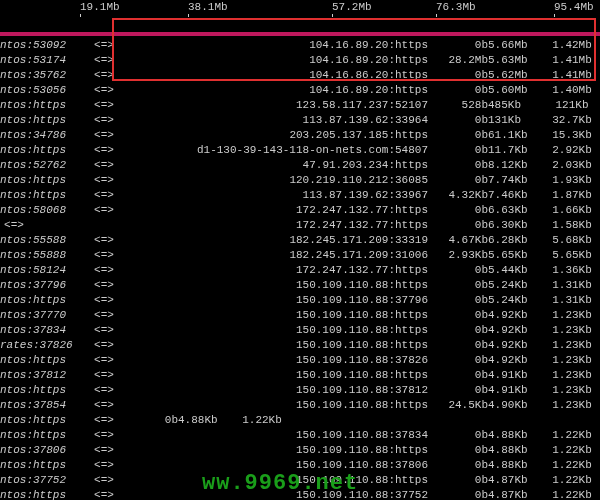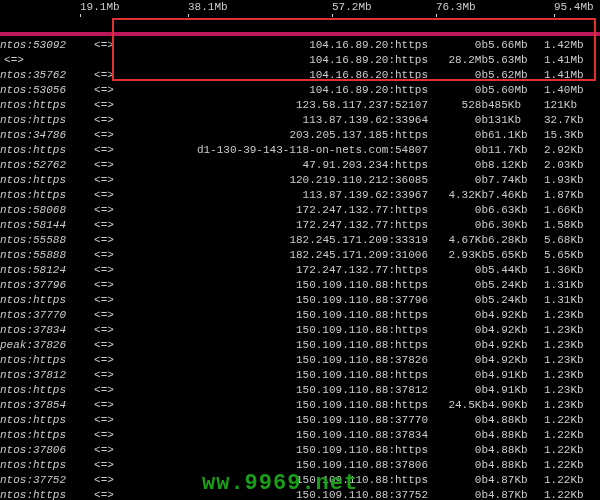--- a/index.html
+++ b/index.html
@@ -40,21 +40,21 @@
     display: flex;
     height: 15px;
     line-height: 15px;
     white-space: nowrap;
   }
   .c-left { width: 90px; overflow: hidden; text-align: left; font-style: italic; }
   .c-arrow { width: 28px; text-align: center; }
   .c-remote { flex: 1; overflow: hidden; text-align: right; }
   .c-v1 { width: 60px; text-align: right; }
   .c-v2 { width: 56px; text-align: left; }
-  .c-v3 { width: 56px; text-align: left; }
+  .c-v3 { width: 56px; text-align: center; }
   .highlight-box {
     position: absolute;
     left: 112px;
     top: 18px;
     width: 484px;
     height: 63px;
     border: 2px solid #e03030;
     pointer-events: none;
   }
   .divider { border-top: 1px solid #555; margin-top: 2px; }
@@ -102,20 +102,21 @@
 <div class="rows" id="rows">
     <div class="row">
       <div class="c-left">ntos:53092</div>
       <div class="c-arrow">&lt;=&gt;</div>
       <div class="c-remote">104.16.89.20:https</div>
       <div class="c-v1">0b</div>
       <div class="c-v2">5.66Mb</div>
       <div class="c-v3">1.42Mb</div>
     </div>
     <div class="row">
+      <div class="c-left">ntos:53174</div>
       <div class="c-arrow">&lt;=&gt;</div>
       <div class="c-remote">104.16.89.20:https</div>
       <div class="c-v1">28.2Mb</div>
       <div class="c-v2">5.63Mb</div>
       <div class="c-v3">1.41Mb</div>
     </div>
     <div class="row">
       <div class="c-left">ntos:35762</div>
       <div class="c-arrow">&lt;=&gt;</div>
       <div class="c-remote">104.16.86.20:https</div>
@@ -189,21 +190,20 @@
     </div>
     <div class="row">
       <div class="c-left">ntos:58068</div>
       <div class="c-arrow">&lt;=&gt;</div>
       <div class="c-remote">172.247.132.77:https</div>
       <div class="c-v1">0b</div>
       <div class="c-v2">6.63Kb</div>
       <div class="c-v3">1.66Kb</div>
     </div>
     <div class="row">
-      <div class="c-left">ntos:58144</div>
       <div class="c-arrow">&lt;=&gt;</div>
       <div class="c-remote">172.247.132.77:https</div>
       <div class="c-v1">0b</div>
       <div class="c-v2">6.30Kb</div>
       <div class="c-v3">1.58Kb</div>
     </div>
     <div class="row">
       <div class="c-left">ntos:55588</div>
       <div class="c-arrow">&lt;=&gt;</div>
       <div class="c-remote">182.245.171.209:33319</div>
@@ -253,21 +253,21 @@
     </div>
     <div class="row">
       <div class="c-left">ntos:37834</div>
       <div class="c-arrow">&lt;=&gt;</div>
       <div class="c-remote">150.109.110.88:https</div>
       <div class="c-v1">0b</div>
       <div class="c-v2">4.92Kb</div>
       <div class="c-v3">1.23Kb</div>
     </div>
     <div class="row">
-      <div class="c-left">peak:37826</div>
+      <div class="c-left">rates:37826</div>
       <div class="c-arrow">&lt;=&gt;</div>
       <div class="c-remote">150.109.110.88:https</div>
       <div class="c-v1">0b</div>
       <div class="c-v2">4.92Kb</div>
       <div class="c-v3">1.23Kb</div>
     </div>
     <div class="row">
       <div class="c-left">ntos:https</div>
       <div class="c-arrow">&lt;=&gt;</div>
       <div class="c-remote">150.109.110.88:37826</div>
@@ -295,21 +295,20 @@
       <div class="c-left">ntos:37854</div>
       <div class="c-arrow">&lt;=&gt;</div>
       <div class="c-remote">150.109.110.88:https</div>
       <div class="c-v1">24.5Kb</div>
       <div class="c-v2">4.90Kb</div>
       <div class="c-v3">1.23Kb</div>
     </div>
     <div class="row">
       <div class="c-left">ntos:https</div>
       <div class="c-arrow">&lt;=&gt;</div>
-      <div class="c-remote">150.109.110.88:37770</div>
       <div class="c-v1">0b</div>
       <div class="c-v2">4.88Kb</div>
       <div class="c-v3">1.22Kb</div>
     </div>
     <div class="row">
       <div class="c-left">ntos:https</div>
       <div class="c-arrow">&lt;=&gt;</div>
       <div class="c-remote">150.109.110.88:37834</div>
       <div class="c-v1">0b</div>
       <div class="c-v2">4.88Kb</div>

